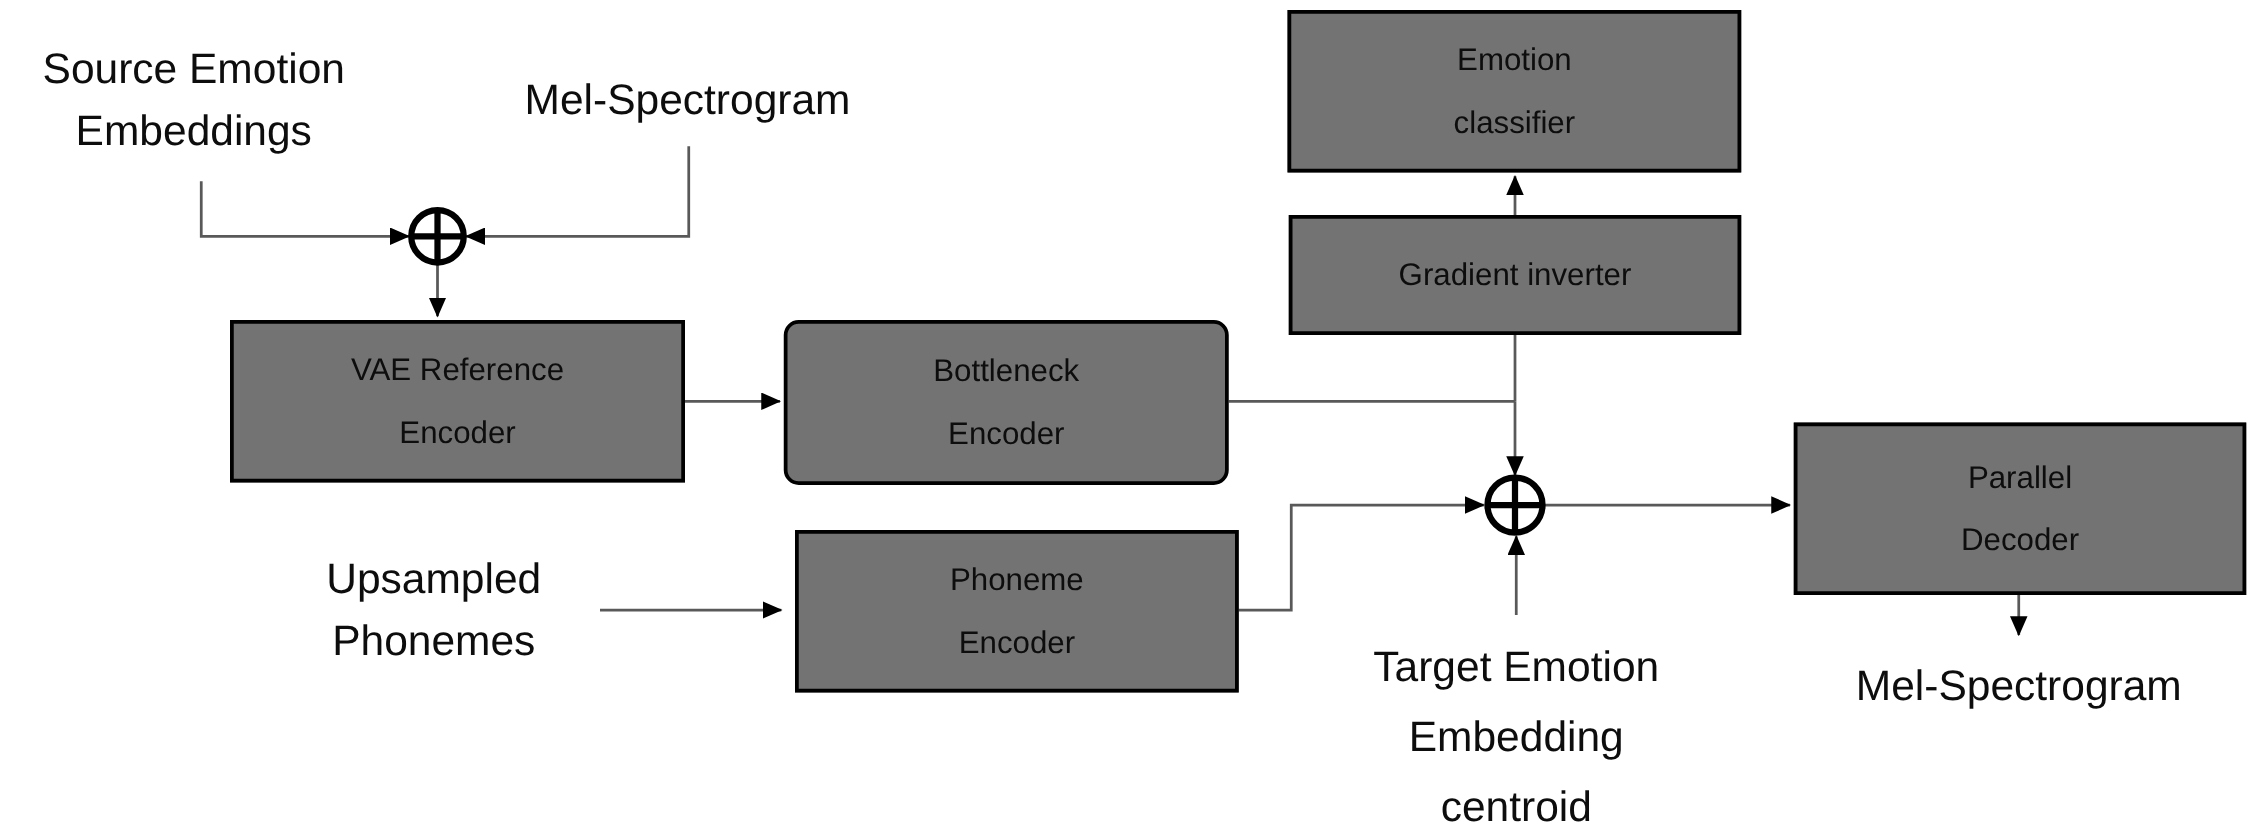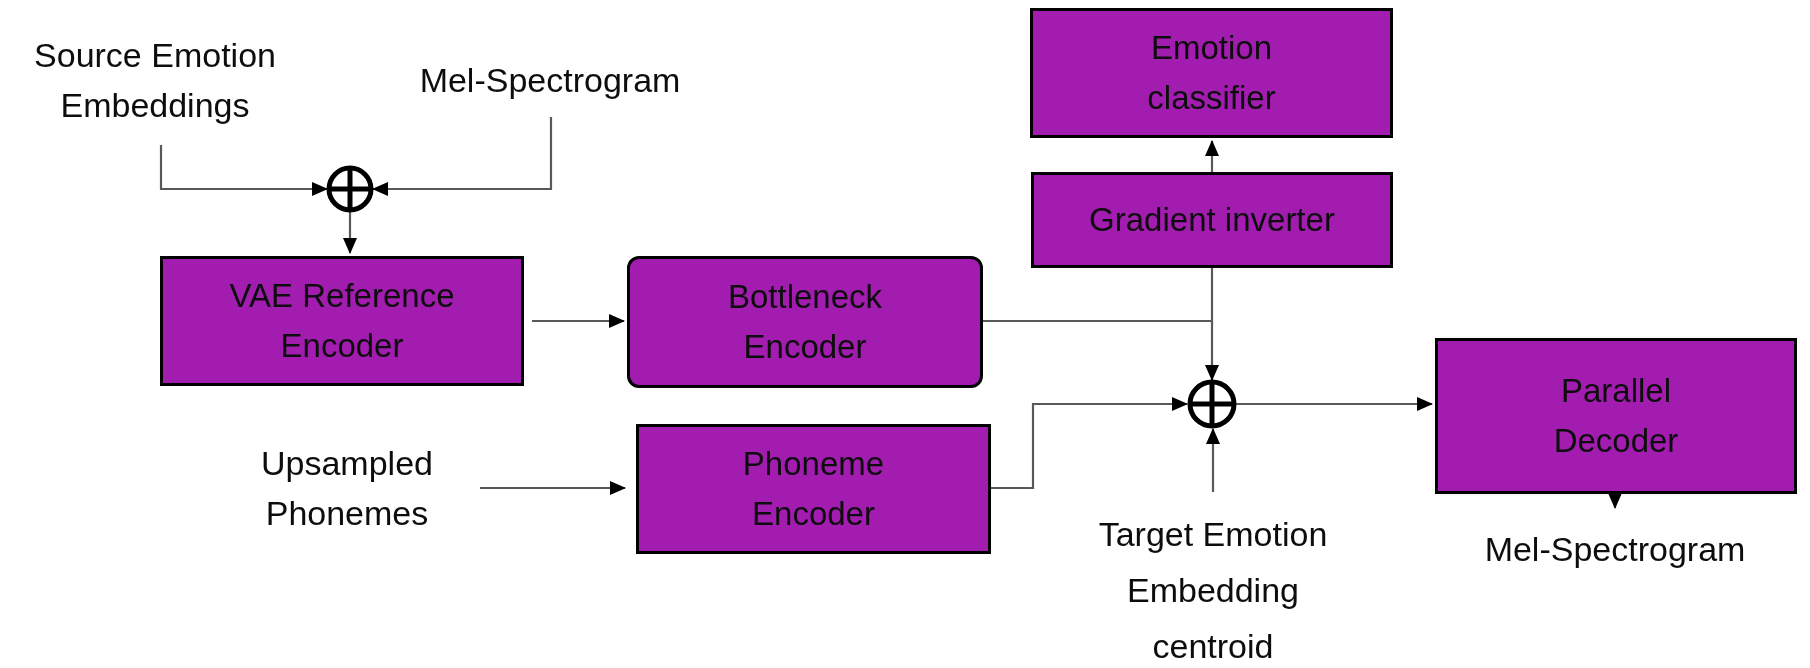--- a/index.html
+++ b/index.html
@@ -23,44 +23,44 @@
     stroke-width: 5;
   }
   .sumnode line {
     stroke: #000000;
     stroke-width: 5;
   }
   .box {
     position: absolute;
     box-sizing: border-box;
     border: 3px solid #000000;
-    background: #a21caf;
+    background: #737373;
     display: flex;
     align-items: center;
     justify-content: center;
     text-align: center;
     white-space: pre-line;
-    font-size: 33px;
+    font-size: 25px;
     line-height: 50px;
     color: #0d0d0d;
   }
   .lbl {
     position: absolute;
     text-align: center;
     white-space: pre-line;
     font-size: 34px;
     line-height: 50px;
     color: #0d0d0d;
   }
-  #box-vae        { left: 160px;  top: 256px; width: 364px; height: 130px; }
+  #box-vae        { left: 184px;  top: 256px; width: 364px; height: 130px; }
   #box-bottleneck { left: 627px;  top: 256px; width: 356px; height: 132px; border-radius: 12px; }
   #box-phoneme    { left: 636px;  top: 424px; width: 355px; height: 130px; }
   #box-classifier { left: 1030px; top: 8px;   width: 363px; height: 130px; }
   #box-gradient   { left: 1031px; top: 172px; width: 362px; height: 96px;  }
-  #box-decoder    { left: 1435px; top: 338px; width: 362px; height: 156px; }
+  #box-decoder    { left: 1435px; top: 338px; width: 362px; height: 138px; }
   #lbl-source     { left: -5px;   top: 30px;  width: 320px; }
   #lbl-mel-top    { left: 388px;  top: 55px;  width: 324px; }
   #lbl-upsampled  { left: 197px;  top: 438px; width: 300px; }
   #lbl-target     { left: 1057px; top: 506px; width: 312px; line-height: 56px; }
   #lbl-mel-out    { left: 1450px; top: 524px; width: 330px; }
 </style>
 </head>
 <body>
 
 <div id="canvas">

